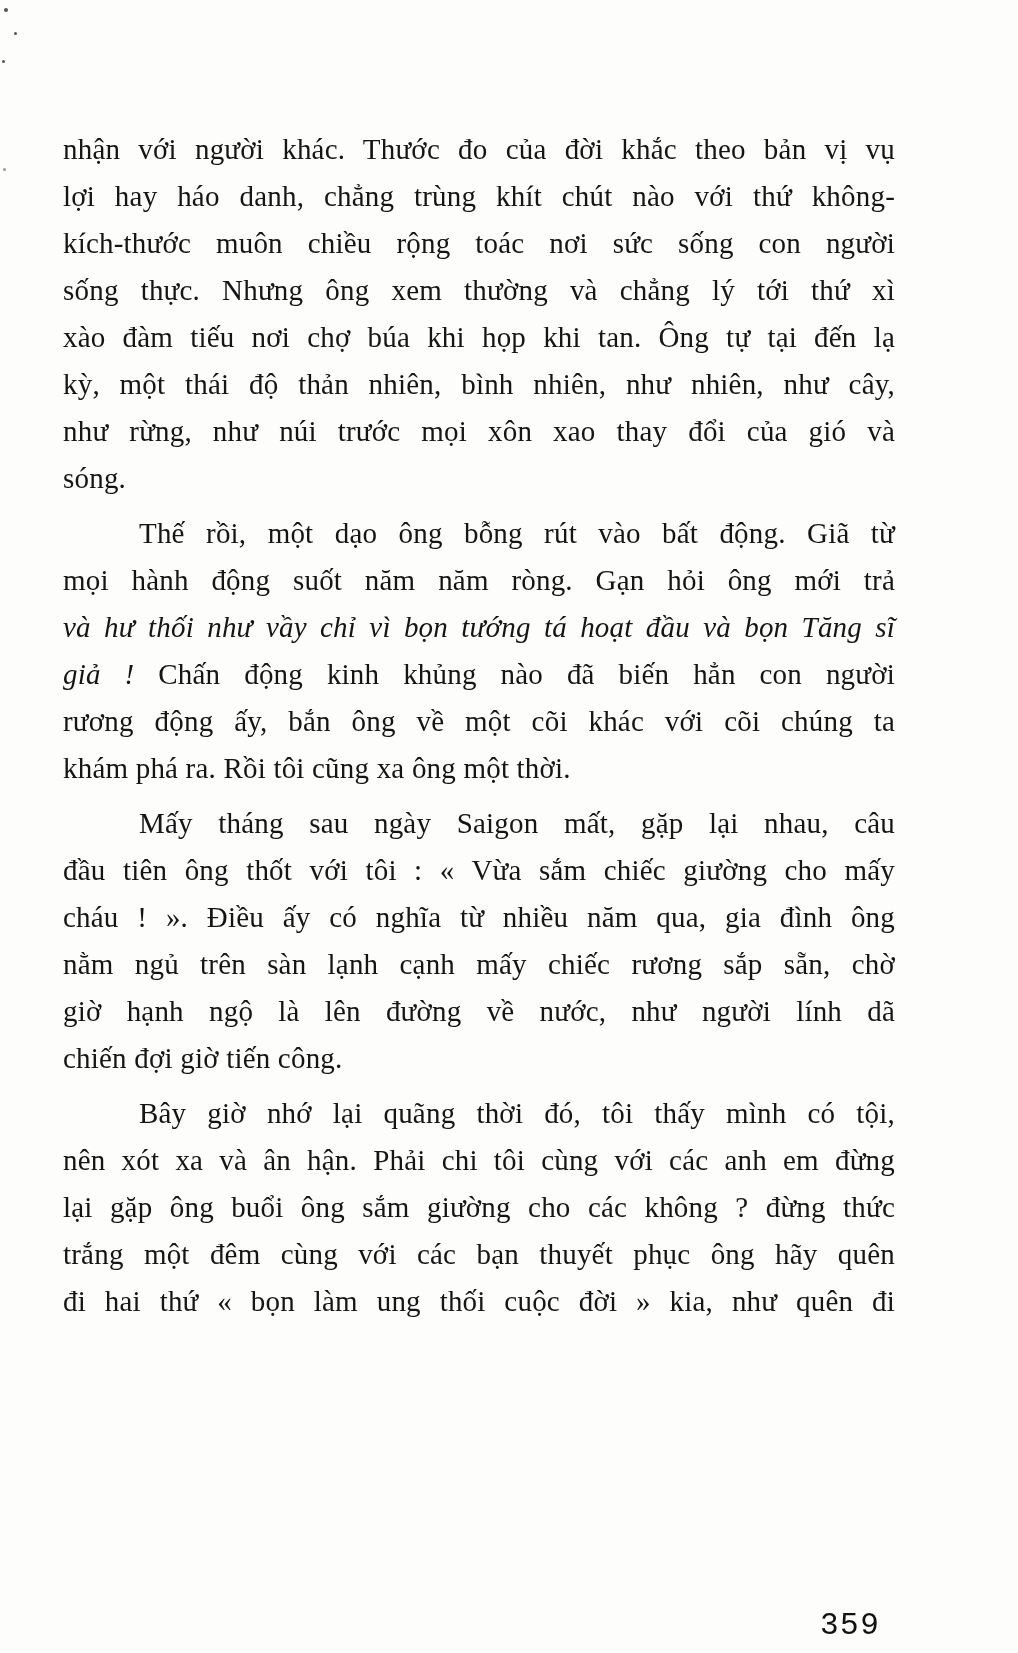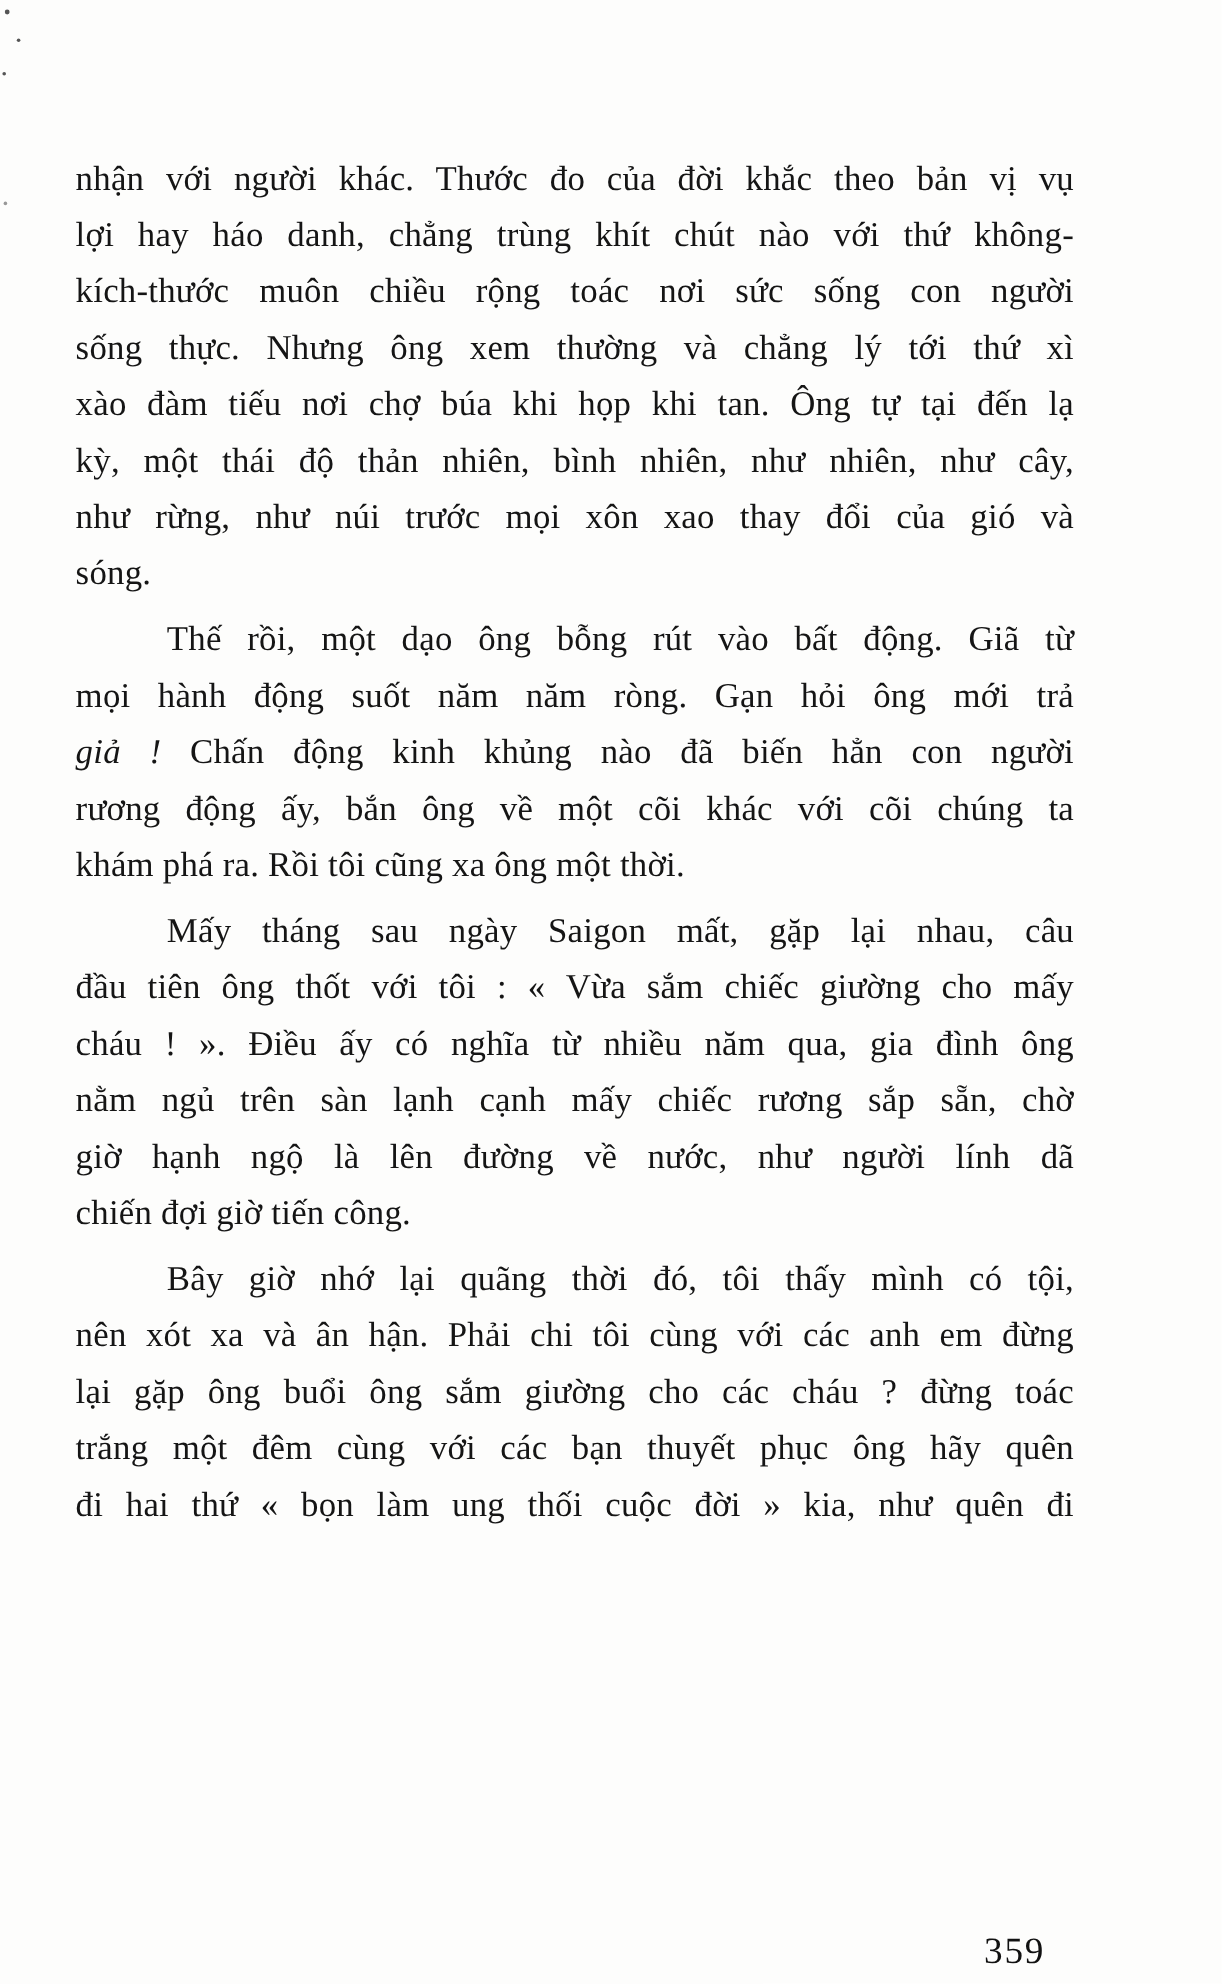--- a/index.html
+++ b/index.html
@@ -32,21 +32,21 @@
   .text-line.last{
     text-align-last:left;
   }
   .text-line.indent{
     text-indent:76px;
   }
   .it{font-style:italic;}
   .page-number{
     position:absolute;
     left:820px;top:1608px;
-    font-family:Liberation Serif, serif;
+    font-family:Liberation Mono, monospace;
     font-size:31px;
     letter-spacing:1.5px;
     color:#111;
   }
   .speckle{
     position:absolute;
     background:#555;
     border-radius:50%;
   }
   .sp1{left:4px;top:8px;width:4px;height:4px;}
@@ -73,38 +73,39 @@
       <div class="text-line">sống thực. Nhưng ông xem thường và chẳng lý tới thứ xì</div>
       <div class="text-line">xào đàm tiếu nơi chợ búa khi họp khi tan. Ông tự tại đến lạ</div>
       <div class="text-line">kỳ, một thái độ thản nhiên, bình nhiên, như nhiên, như cây,</div>
       <div class="text-line">như rừng, như núi trước mọi xôn xao thay đổi của gió và</div>
       <div class="text-line last">sóng.</div>
     </div>
 
     <div class="paragraph">
       <div class="text-line indent">Thế rồi, một dạo ông bỗng rút vào bất động. Giã từ</div>
       <div class="text-line">mọi hành động suốt năm năm ròng. Gạn hỏi ông mới trả</div>
+      <div class="text-line it">và hư thối như vầy chỉ vì bọn tướng tá hoạt đầu và bọn Tăng sĩ</div>
       <div class="text-line"><span class="it">giả ! </span><span>Chấn động kinh khủng nào đã biến hẳn con người</span></div>
       <div class="text-line">rương động ấy, bắn ông về một cõi khác với cõi chúng ta</div>
       <div class="text-line last">khám phá ra. Rồi tôi cũng xa ông một thời.</div>
     </div>
 
     <div class="paragraph">
       <div class="text-line indent">Mấy tháng sau ngày Saigon mất, gặp lại nhau, câu</div>
       <div class="text-line">đầu tiên ông thốt với tôi : « Vừa sắm chiếc giường cho mấy</div>
       <div class="text-line">cháu ! ». Điều ấy có nghĩa từ nhiều năm qua, gia đình ông</div>
       <div class="text-line">nằm ngủ trên sàn lạnh cạnh mấy chiếc rương sắp sẵn, chờ</div>
       <div class="text-line">giờ hạnh ngộ là lên đường về nước, như người lính dã</div>
       <div class="text-line last">chiến đợi giờ tiến công.</div>
     </div>
 
     <div class="paragraph">
       <div class="text-line indent">Bây giờ nhớ lại quãng thời đó, tôi thấy mình có tội,</div>
       <div class="text-line">nên xót xa và ân hận. Phải chi tôi cùng với các anh em đừng</div>
-      <div class="text-line">lại gặp ông buổi ông sắm giường cho các cháu ? đừng toác</div>
+      <div class="text-line">lại gặp ông buổi ông sắm giường cho các không ? đừng thức</div>
       <div class="text-line">trắng một đêm cùng với các bạn thuyết phục ông hãy quên</div>
       <div class="text-line">đi hai thứ « bọn làm ung thối cuộc đời » kia, như quên đi</div>
     </div>
 
   </div>
 
   <div class="page-number">359</div>
 
 </div>
 

